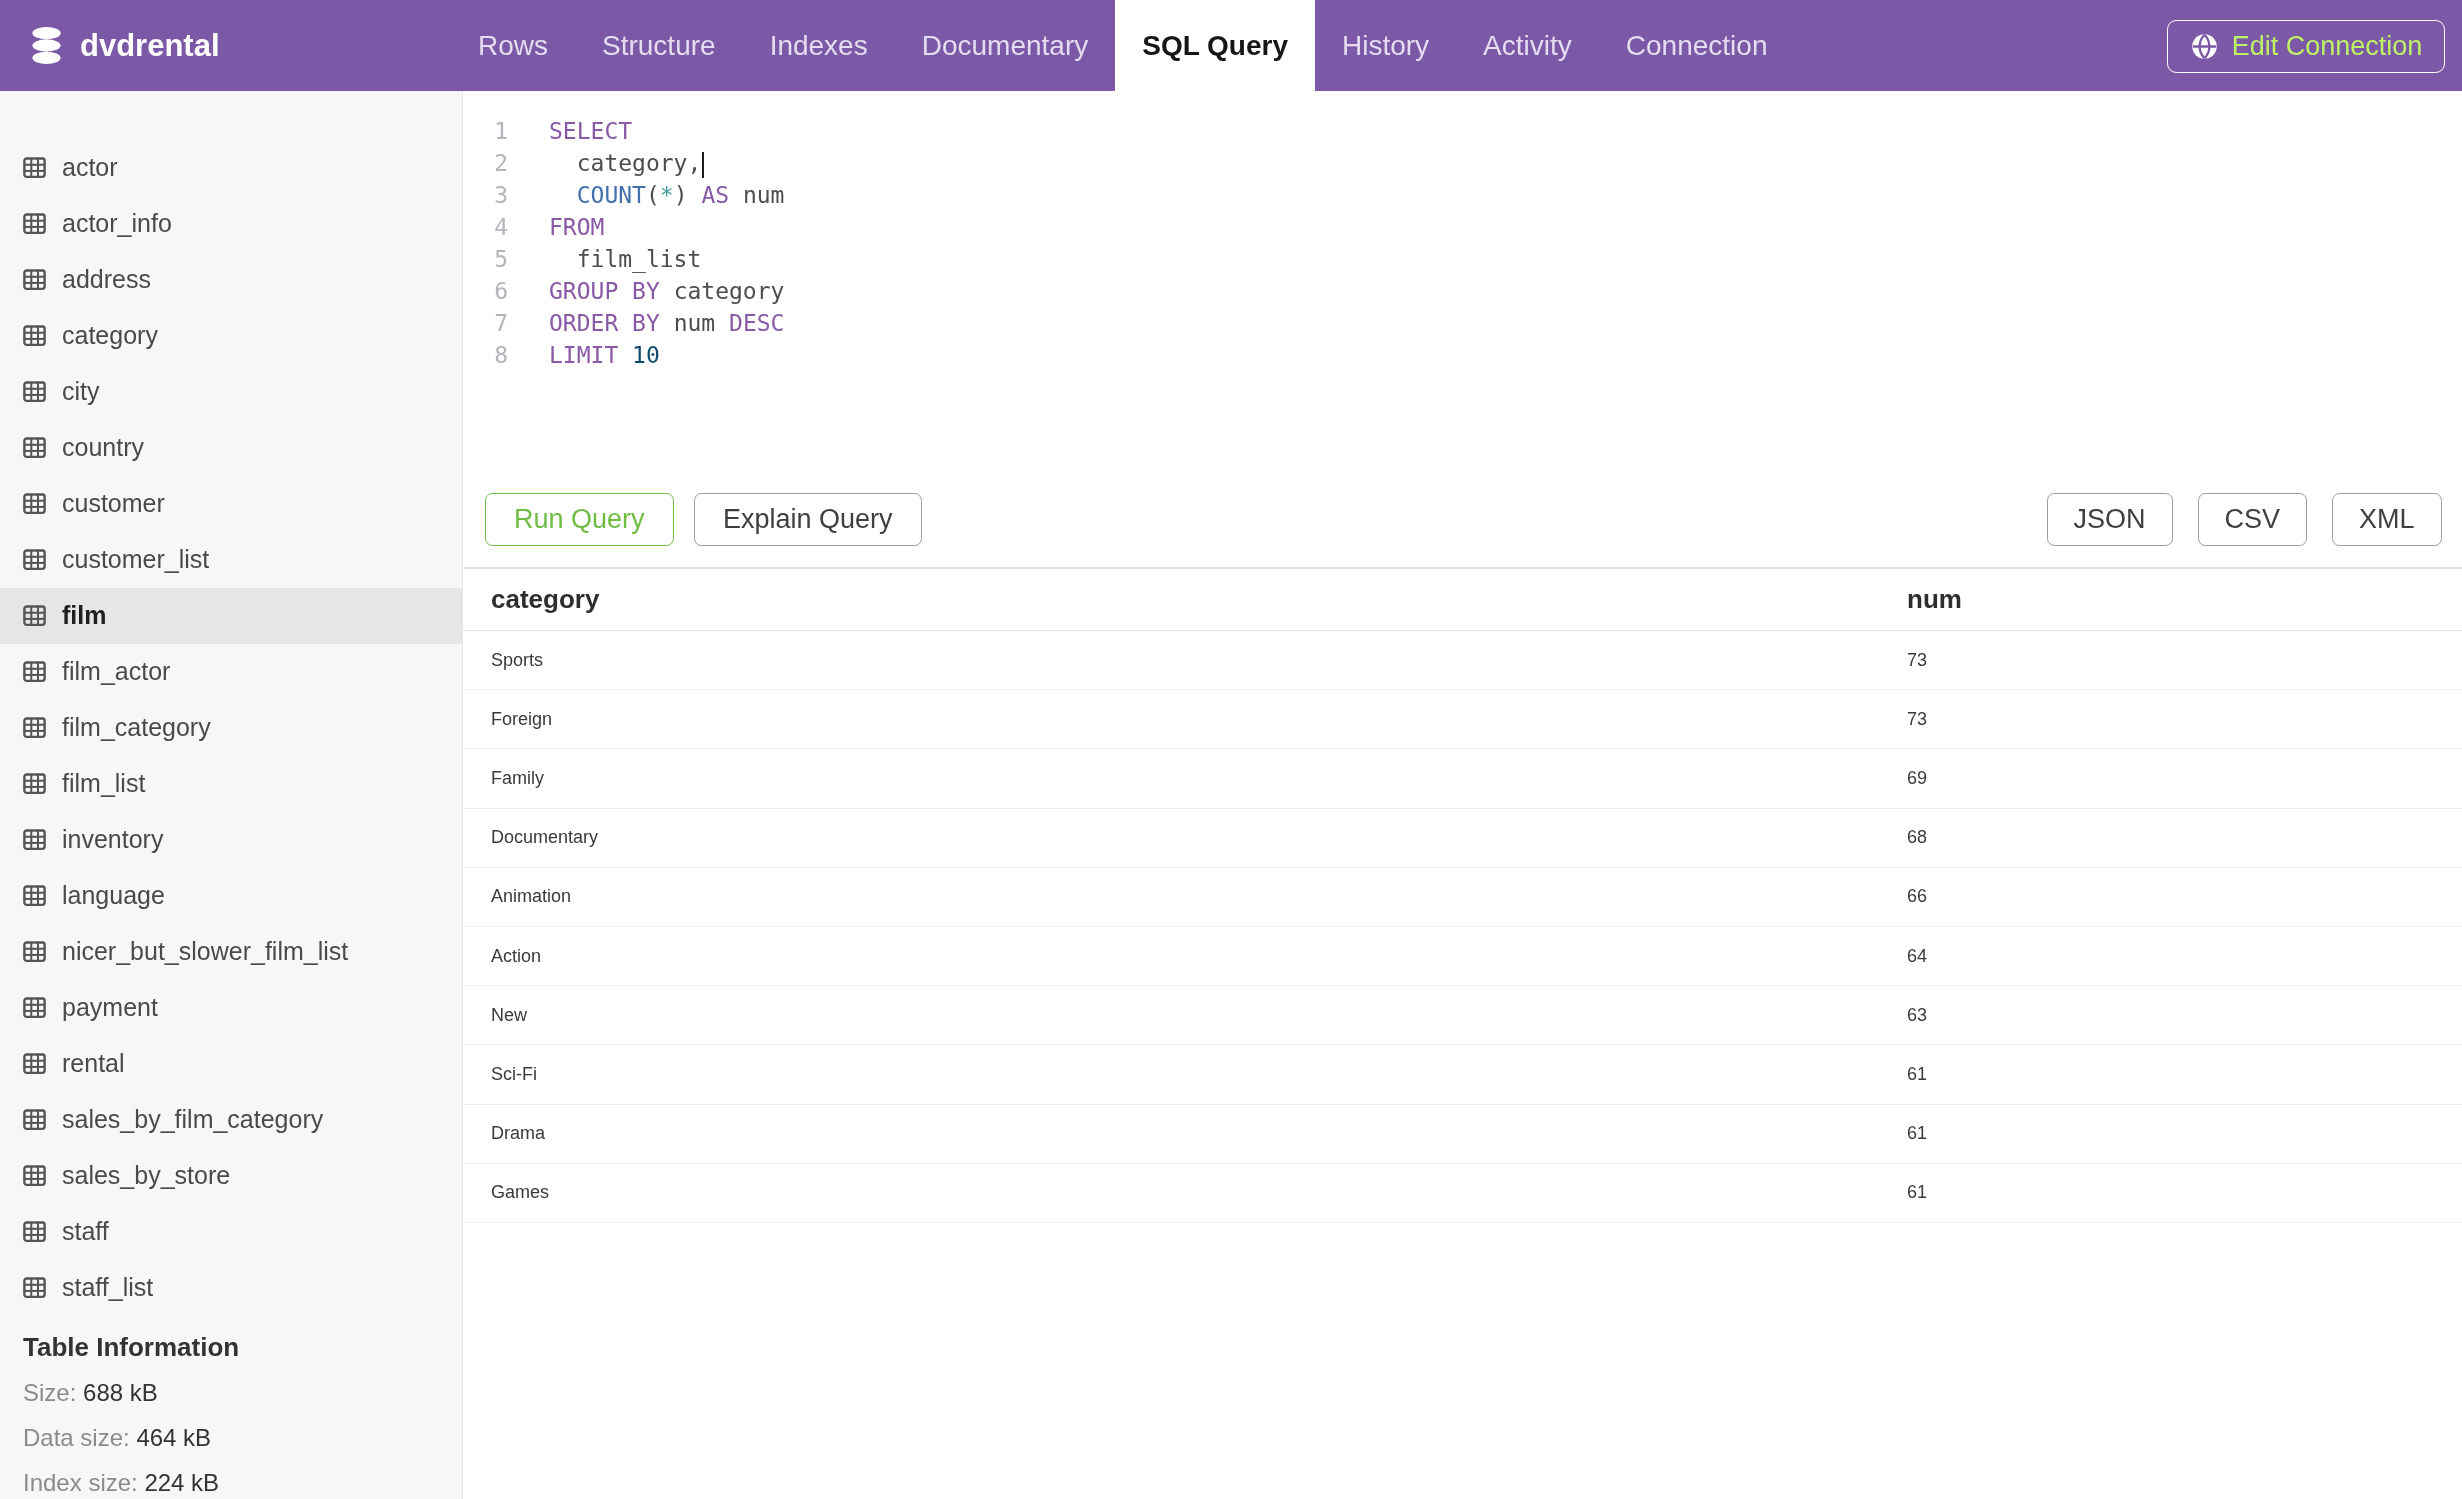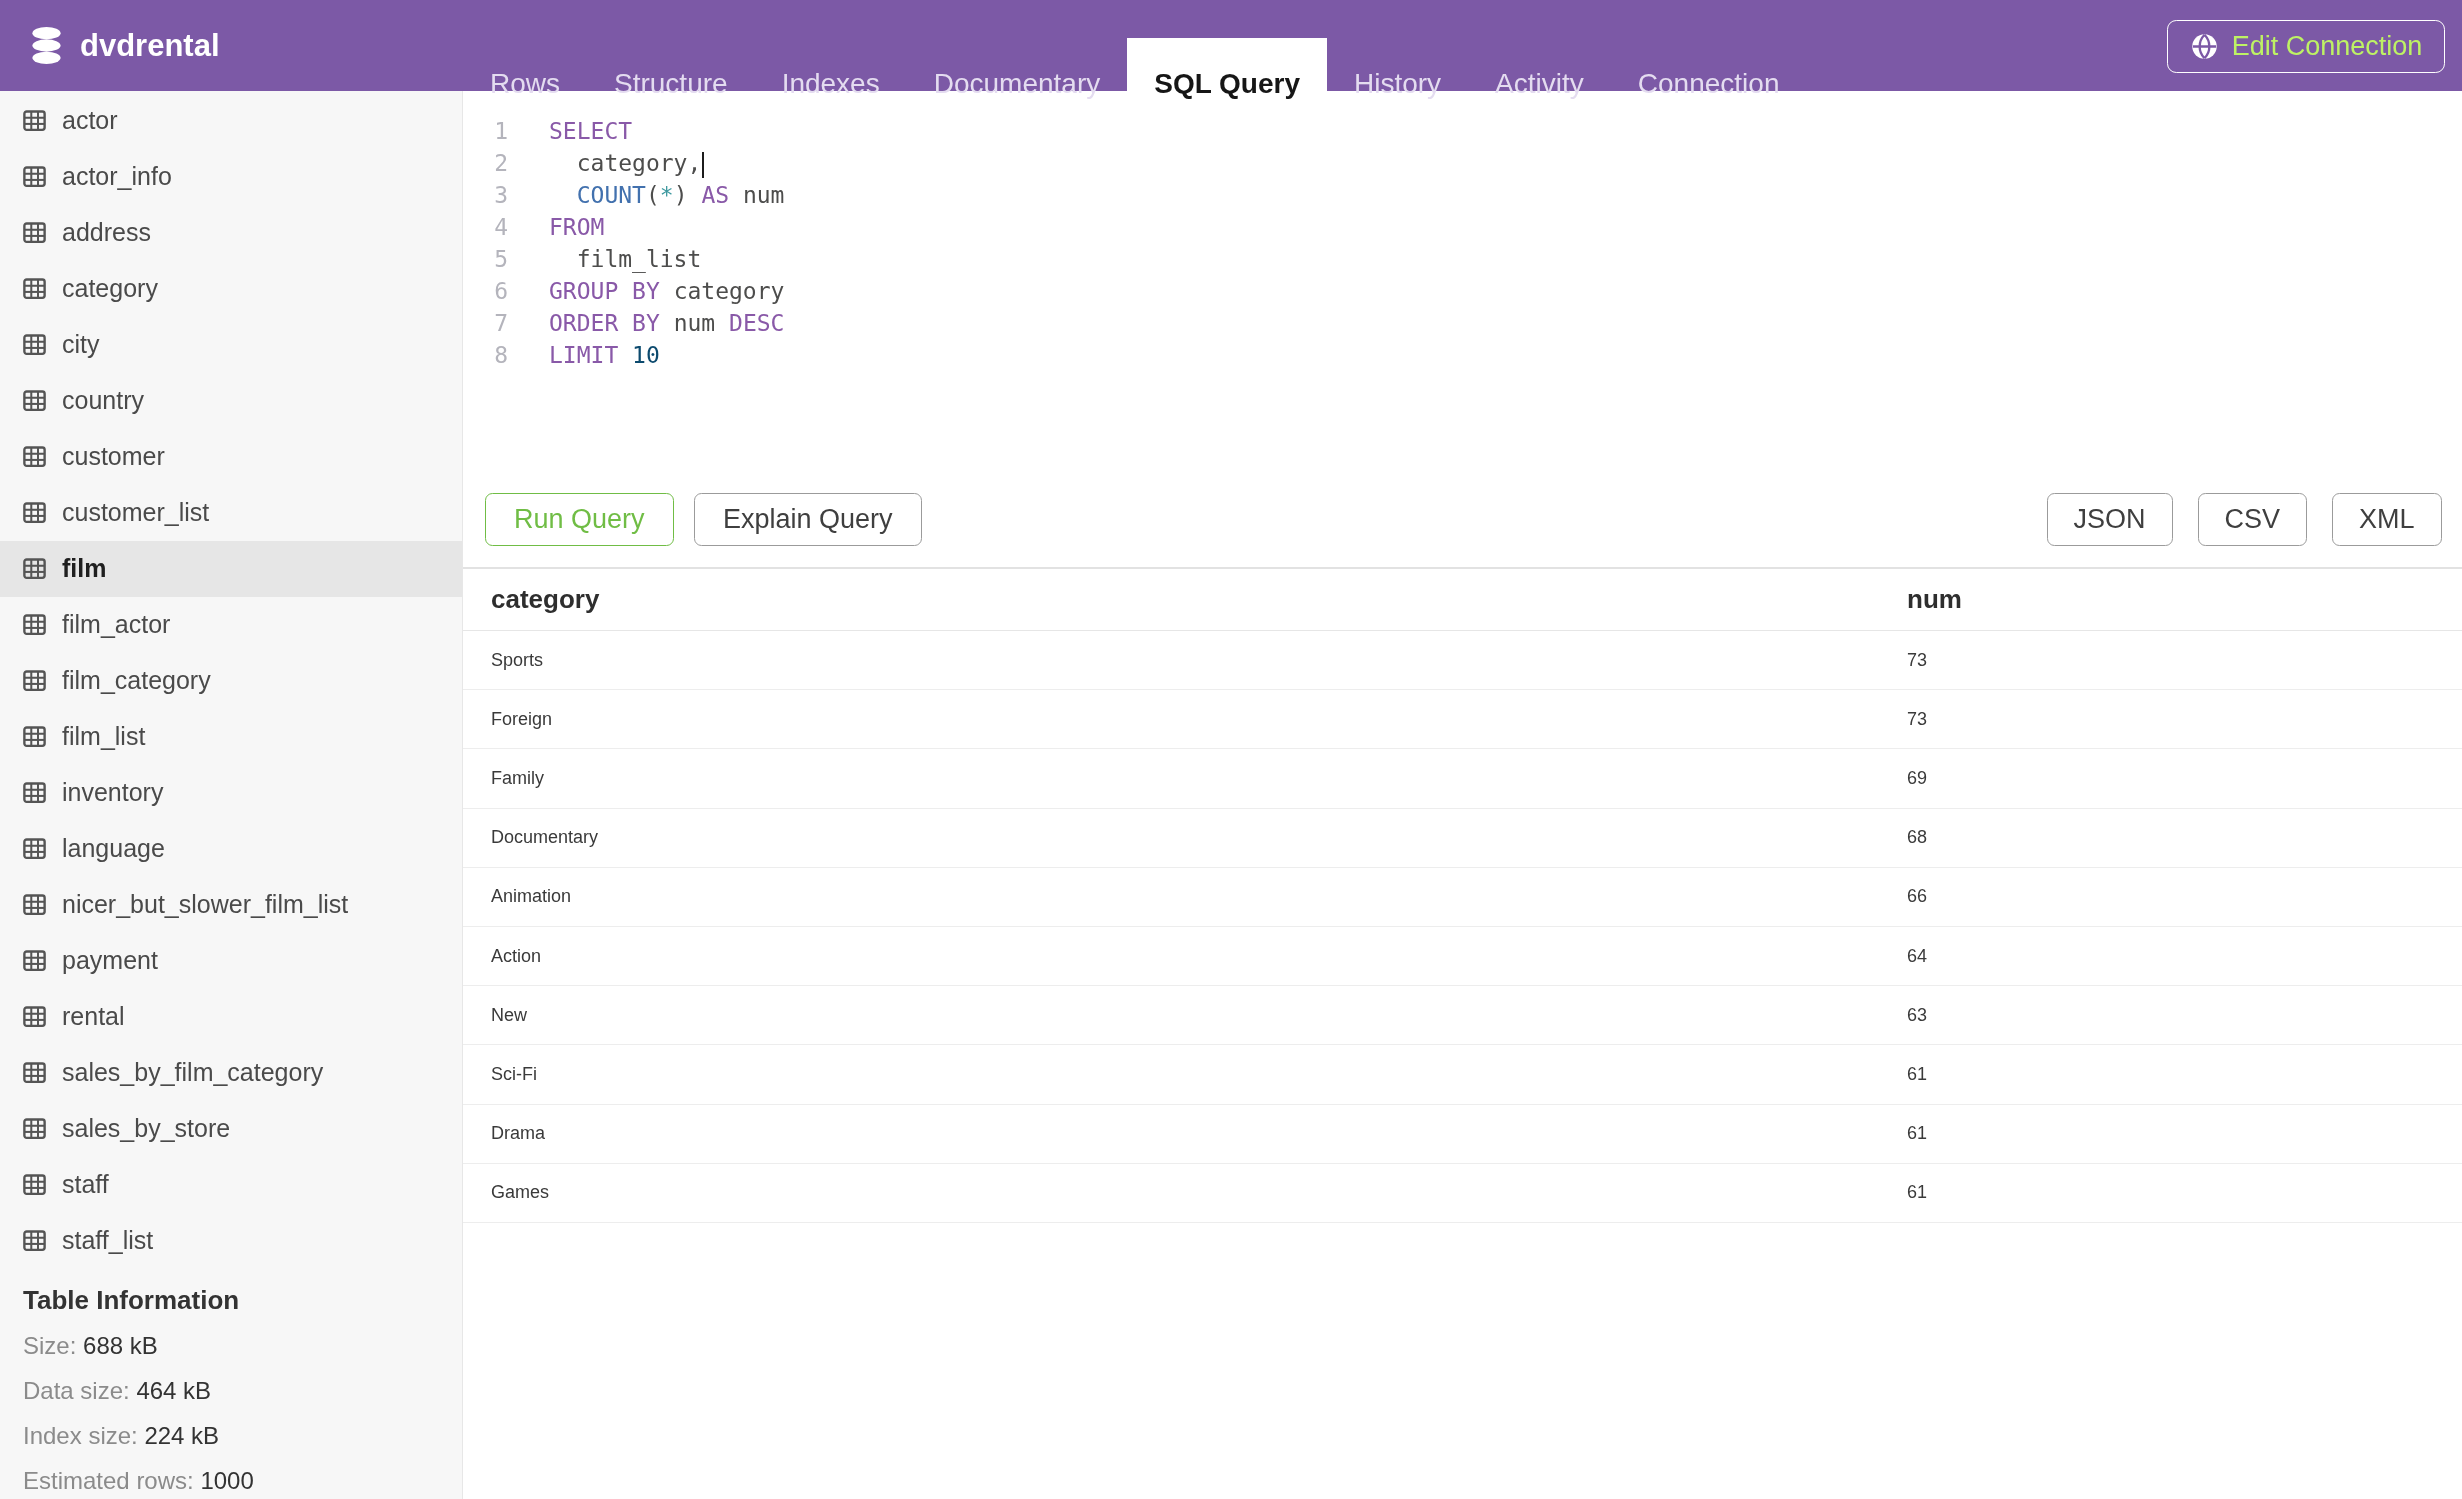--- a/index.html
+++ b/index.html
@@ -5,32 +5,32 @@
   html,body { margin:0; padding:0; }
   body {
     width:2462px; height:1500px; overflow:hidden; background:#fff;
     font-family:"Liberation Sans", sans-serif; position:relative;
   }
 
   
   .header { position:absolute; left:0; top:0; width:2462px; height:91px; background:#7c59a6; z-index:5; }
   .brand { position:absolute; left:28px; top:0; height:91px; display:flex; align-items:center; gap:15px;
            color:#fff; font-size:31px; font-weight:bold; }
-  .tabs { position:absolute; left:463px; top:0; height:91px; display:flex;margin-top:38px; }
+  .tabs { position:absolute; left:451px; top:0; height:91px; display:flex; }
   .tab { height:91px; line-height:91px; padding:0 27px; font-size:28px; color:#e4dcf0; cursor:pointer; white-space:nowrap; }
   .tab.active { background:#ffffff; color:#161616; font-weight:bold; }
   .edit-btn { position:absolute; right:16.7px; top:19.5px; height:53px; box-sizing:border-box;
               display:flex; align-items:center; gap:13px; padding:0 22px;
               background:transparent; border:1.9px solid #fff; border-radius:9.3px;
               color:#bef264; font-size:27px; font-family:inherit; cursor:pointer; }
 
   
   .sidebar { position:absolute; left:0; top:91px; bottom:0; width:463px; box-sizing:border-box;
              background:#f7f7f7; border-right:0.9px solid #e7e7e7; overflow:hidden; }
-  .tables { padding-top:1.9px; }
+  .tables { padding-top:1.9px;margin-top:47px; }
   .titem { height:56px; display:flex; align-items:center; gap:16px; padding-left:23px;
            font-size:25px; color:#4a4a4a; cursor:pointer; white-space:nowrap; }
   .titem svg { flex:none; }
   .titem.selected { background:#e6e6e6; color:#1f1f1f; font-weight:bold; }
   .sidebar-heading { margin-top:15px; padding-left:23px; font-size:26px; line-height:32px;
                      font-weight:bold; color:#333; }
   #info-rows { margin-top:7.4px; }
   .info-row { padding-left:23px; font-size:24px; line-height:45px; white-space:nowrap; }
   .info-row .lbl { color:#8b8b8b; }
   .info-row .val { color:#333; }

